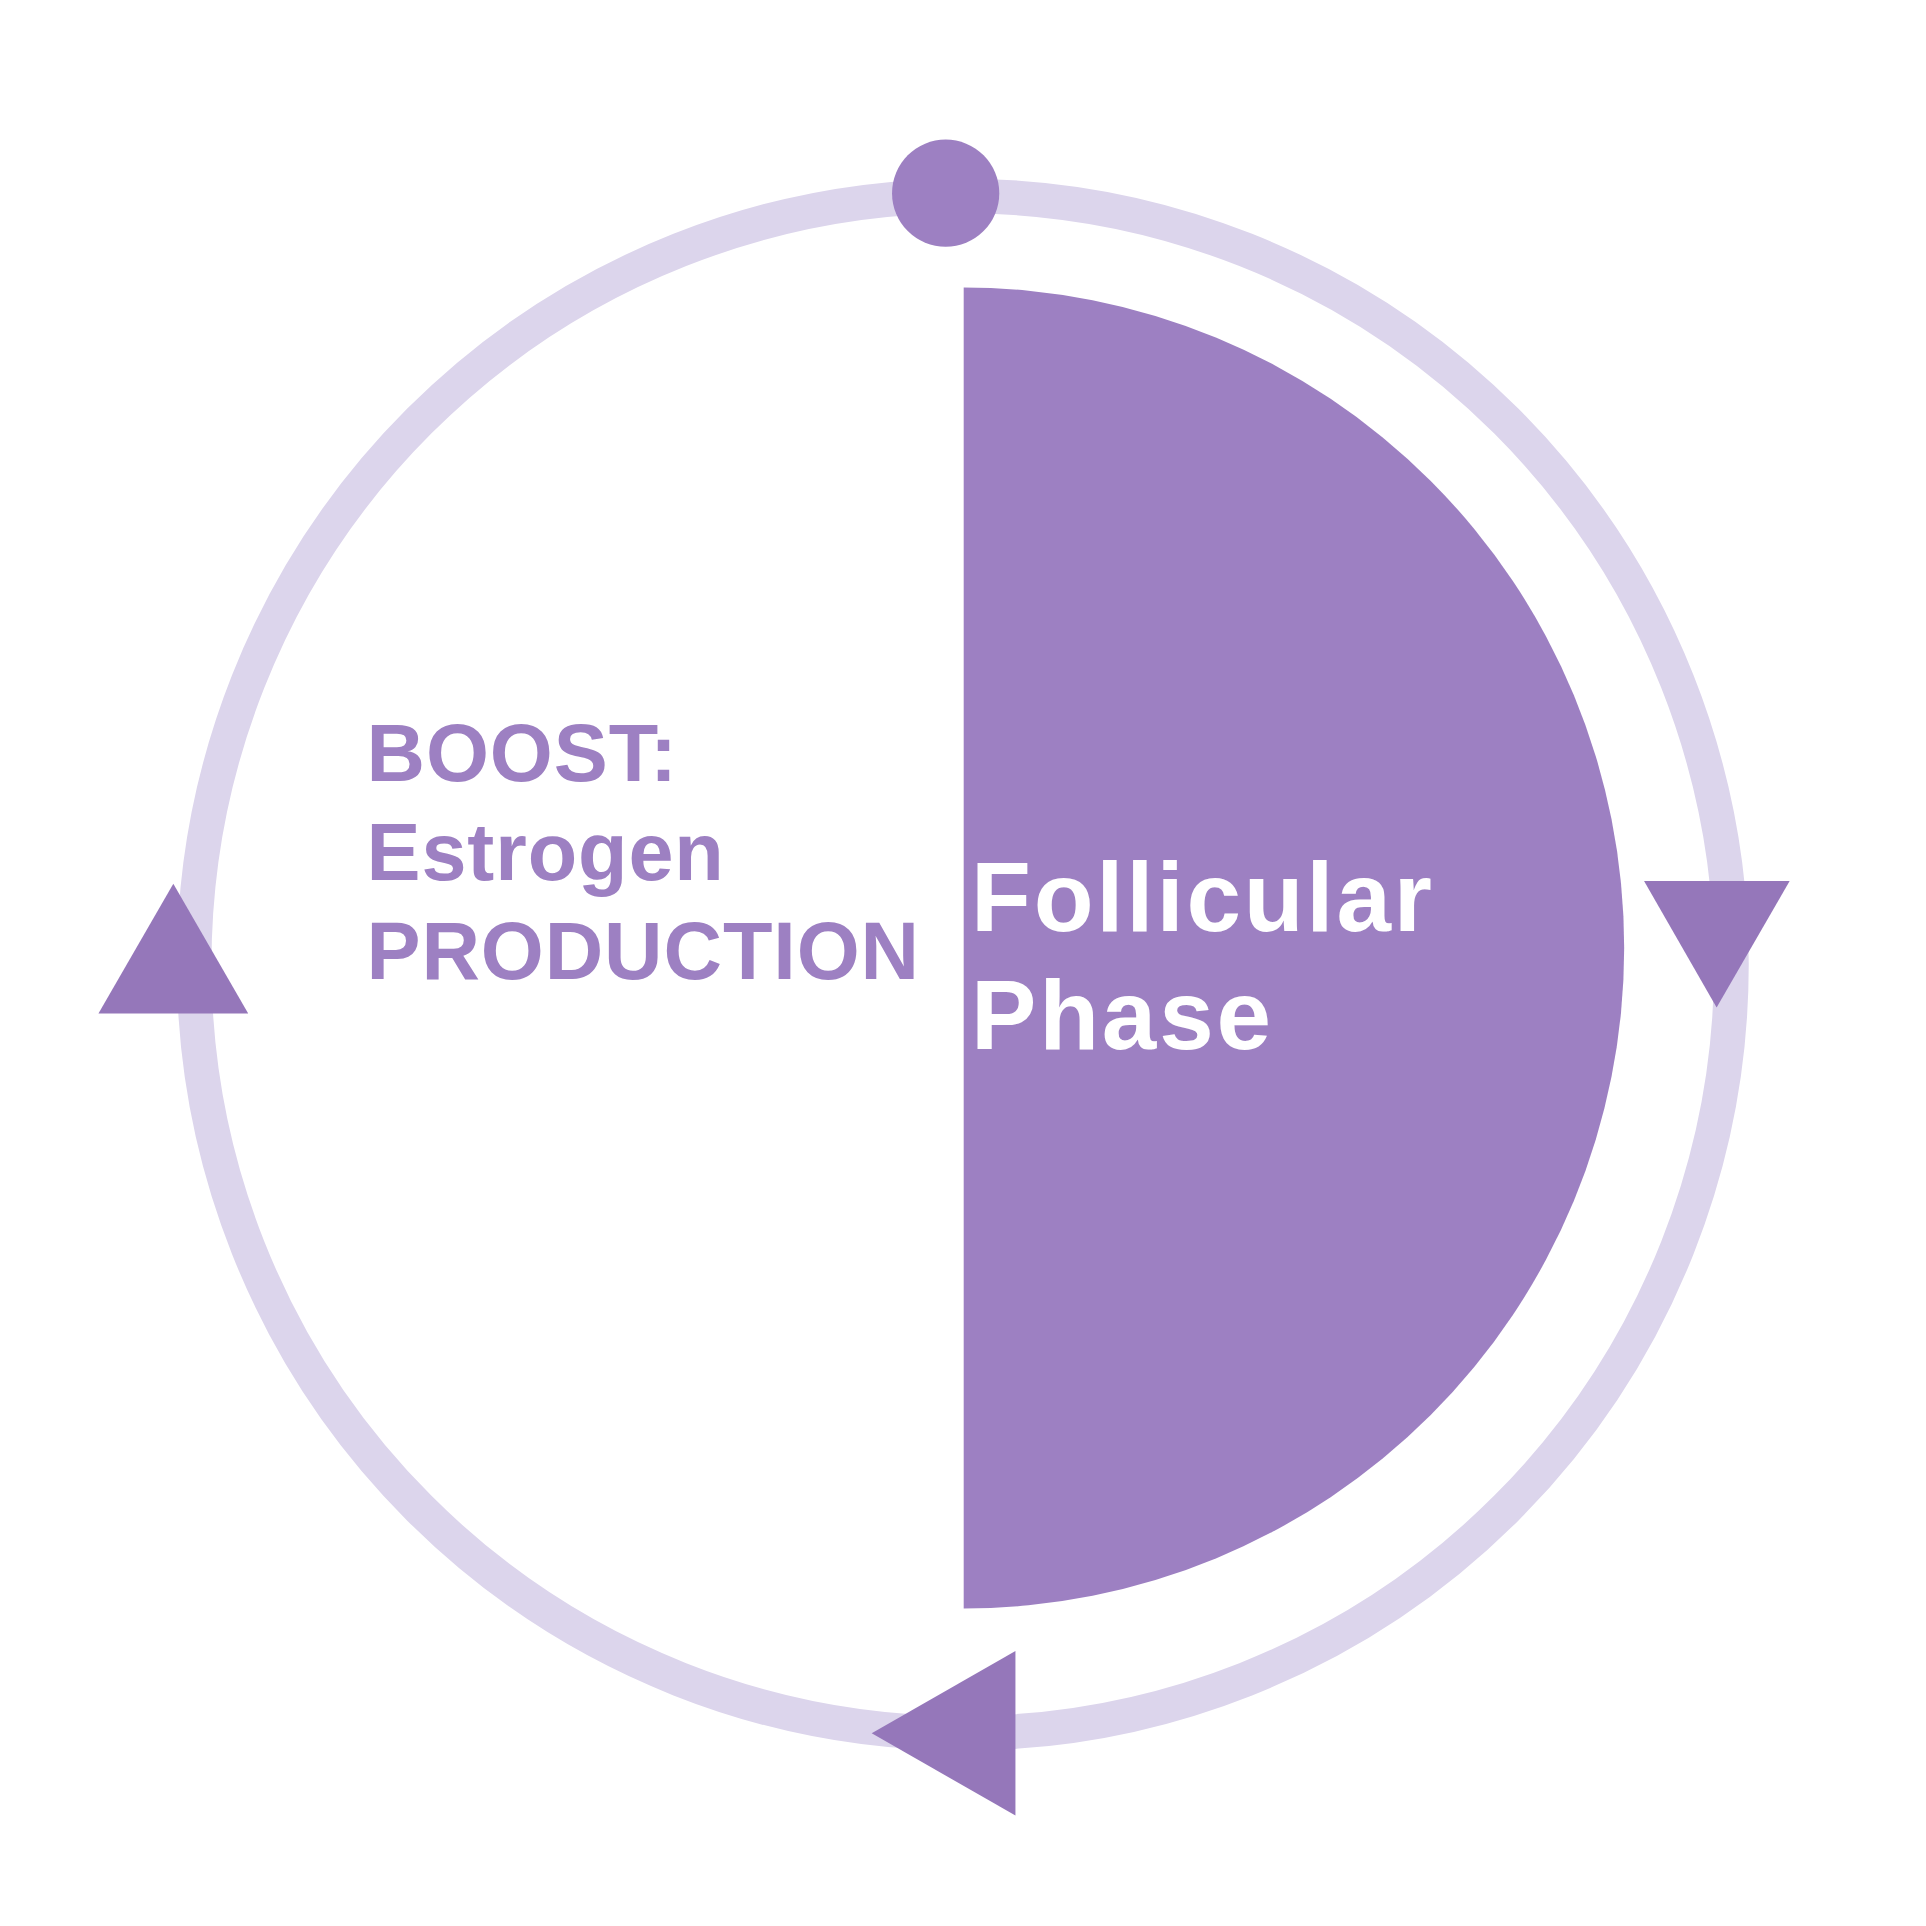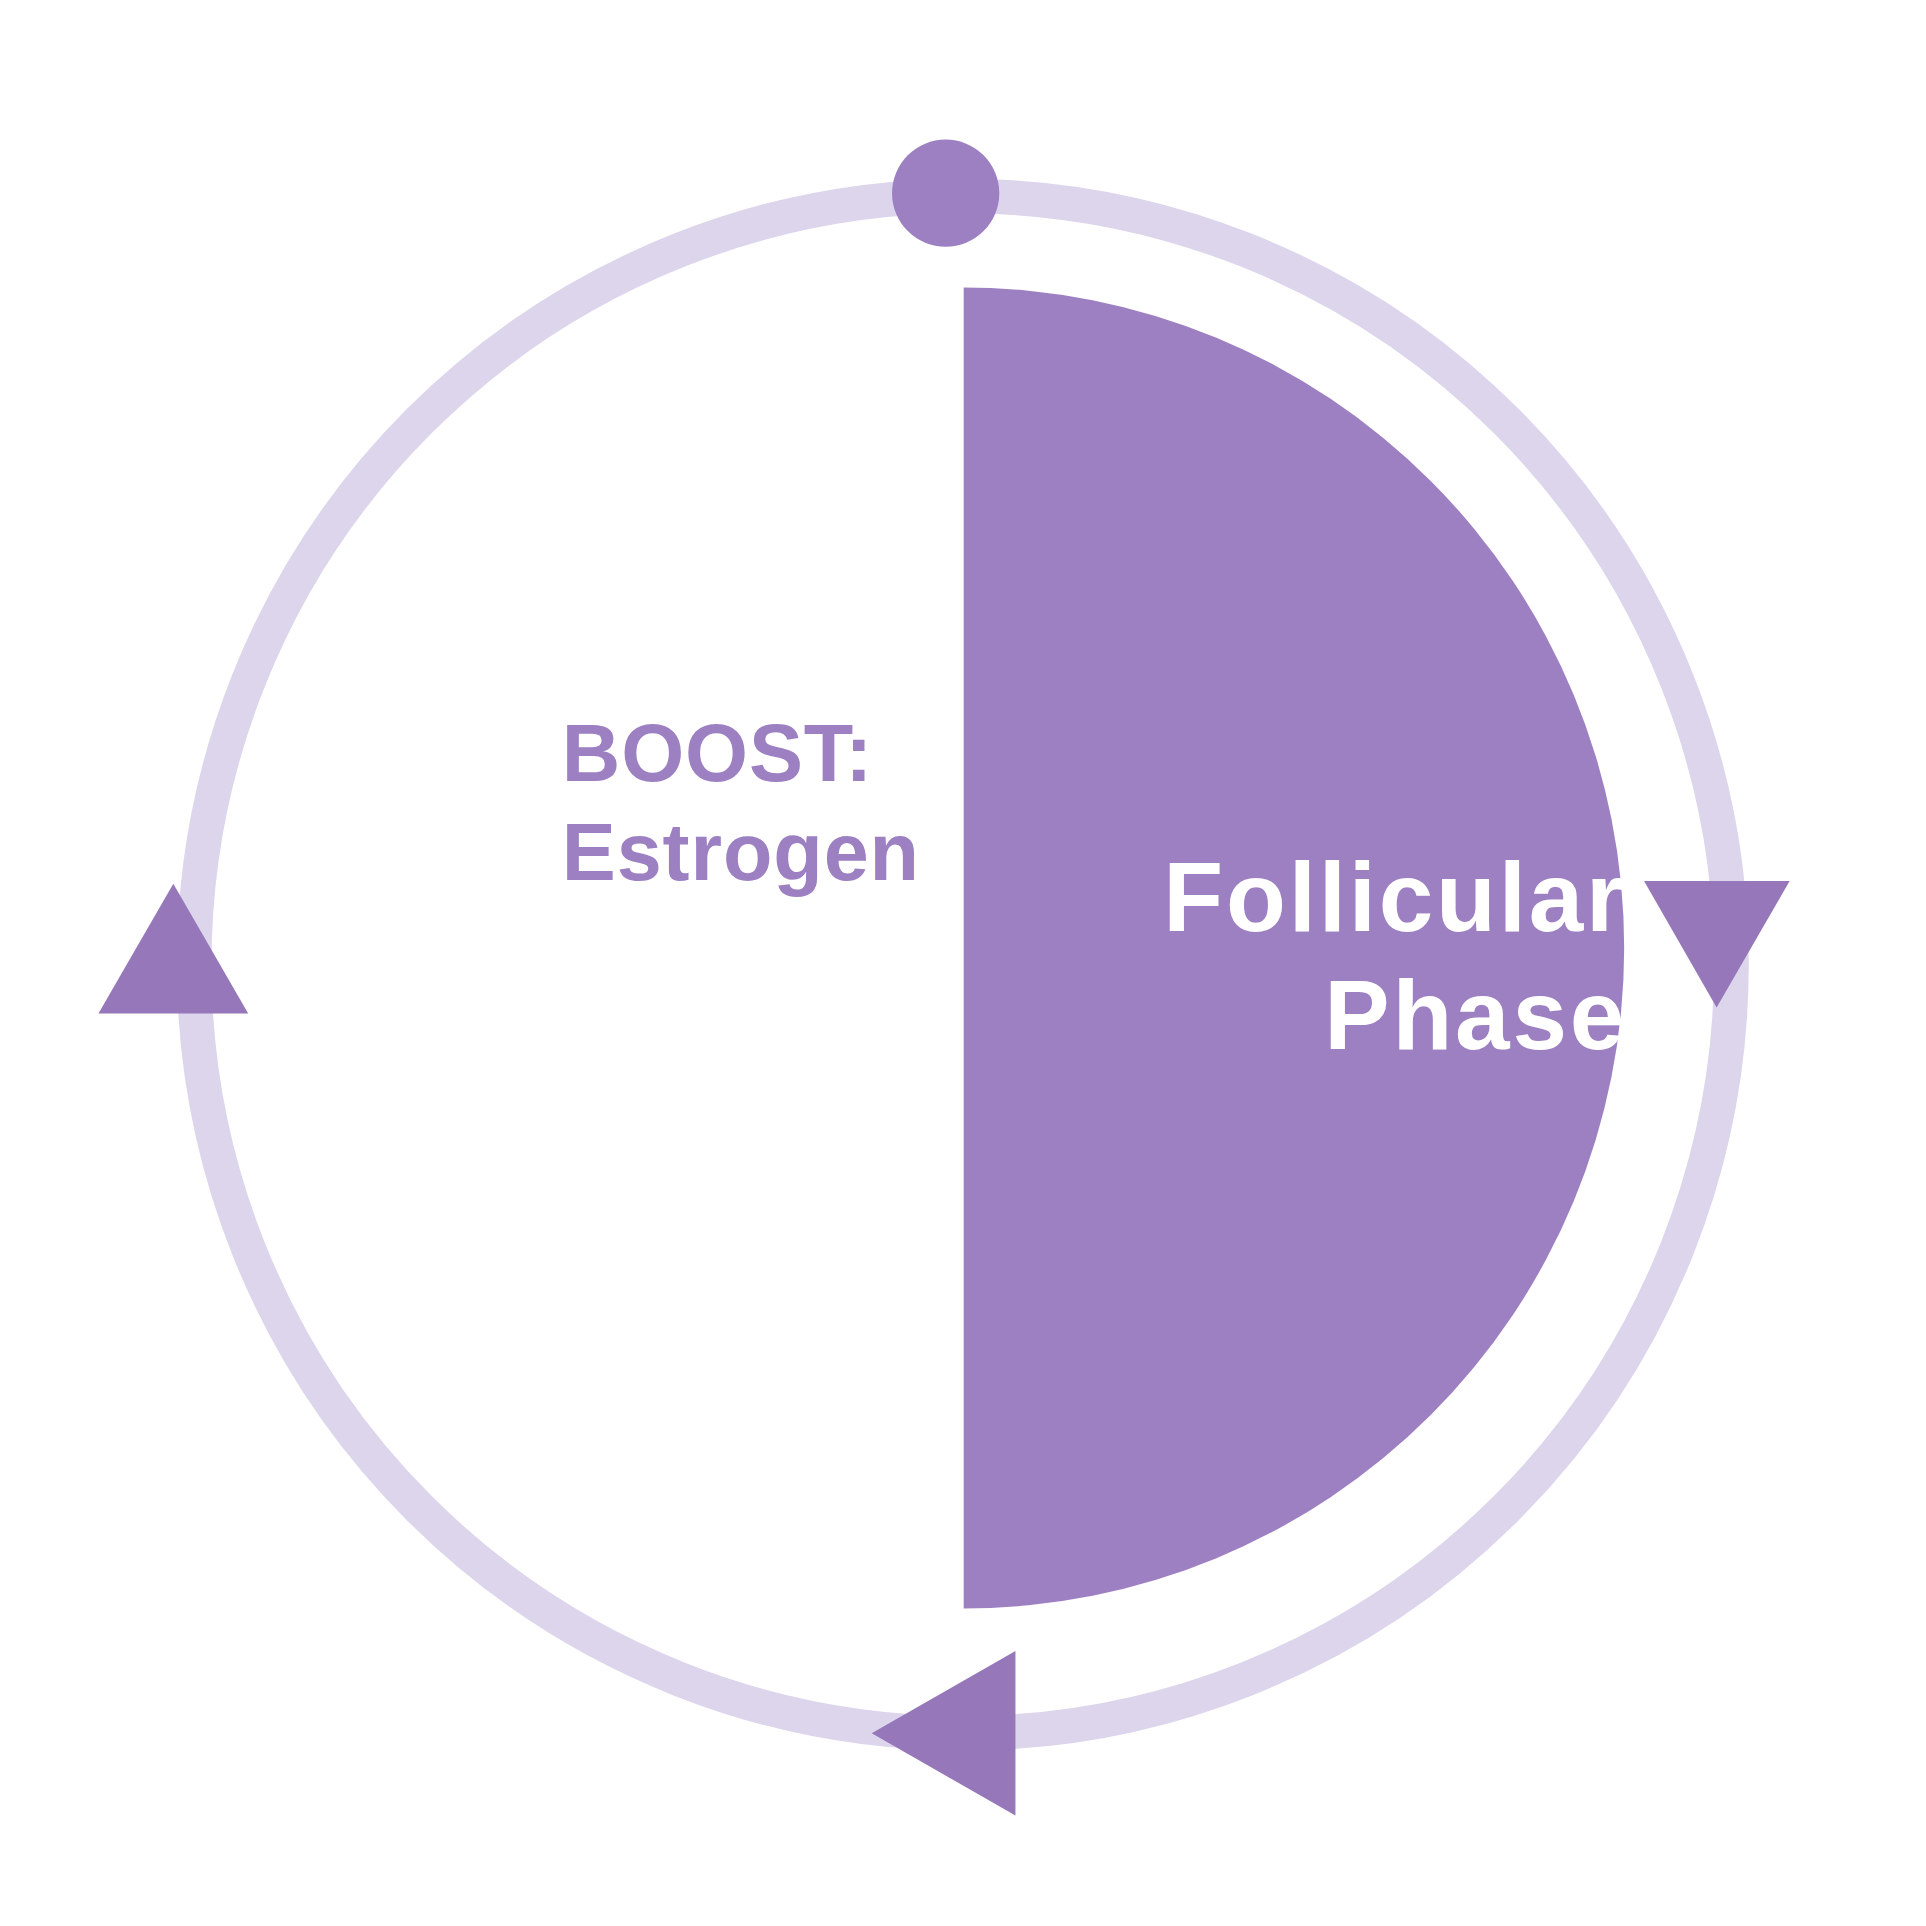--- a/index.html
+++ b/index.html
@@ -30,21 +30,21 @@
     line-height: 99px;
     font-weight: 600;
     letter-spacing: 0.9px;
     white-space: nowrap;
   }
   .phase-label {
     position: absolute;
     left: 971px;
     top: 838px;
     width: 656px;
-    text-align: right;
+    text-align: left;
     color: #ffffff;
     font-size: 98px;
     line-height: 118px;
     font-weight: 600;
     letter-spacing: 2.8px;
     white-space: nowrap;
   }
 </style>
 </head>
 <body>
@@ -62,20 +62,21 @@
     <polygon points="375,1912 213,2193 537,2193" fill="#9577BA"></polygon>
 
     <polygon points="3557,1906 3872,1906 3714,2180" fill="#9577BA"></polygon>
 
     <polygon points="2197,3572 2197,3928 1886,3750" fill="#9577BA"></polygon>
   </svg>
 
   <div class="boost-note">
     <div>BOOST:</div>
     <div>Estrogen</div>
+    <div>PRODUCTION</div>
   </div>
 
   <div class="phase-label">
     <div>Follicular</div>
     <div>Phase</div>
   </div>
 
 </div>
 
 

